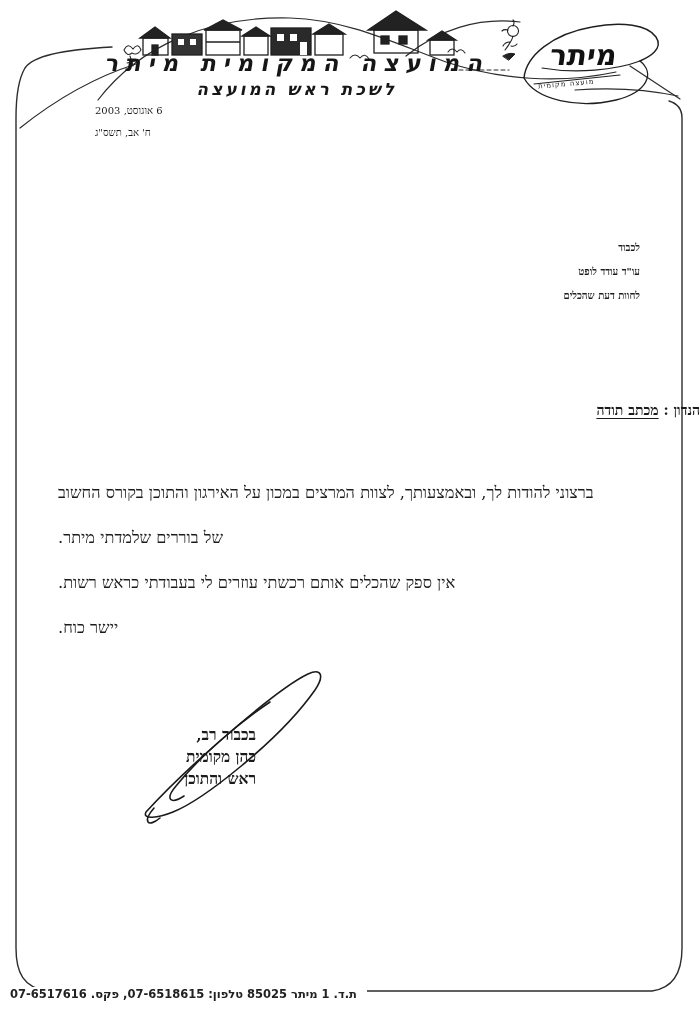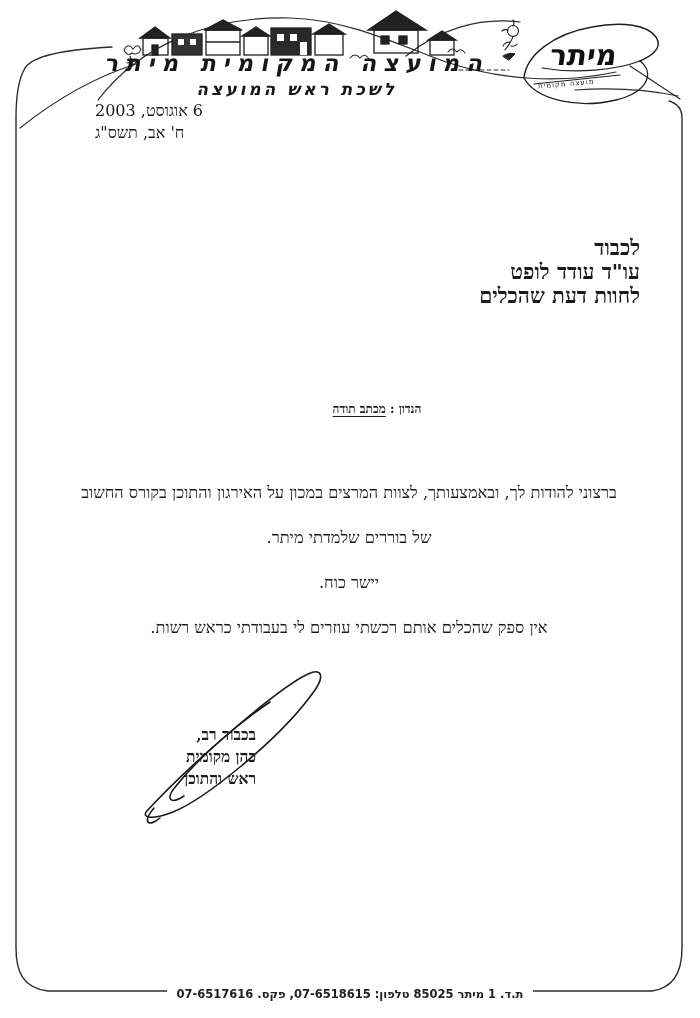--- a/index.html
+++ b/index.html
@@ -23,37 +23,37 @@
   .logo svg{position:absolute;left:0;top:0;}
   .logo-wordmark{
     position:absolute;left:52px;top:20px;font-family:"DejaVu Sans",sans-serif;
     font-weight:bold;font-size:29px;transform:skewX(-8deg);color:#111;direction:rtl;
   }
   .logo-tagline{
     position:absolute;left:40px;top:62px;font-family:"DejaVu Sans",sans-serif;
     font-size:7px;color:#222;transform:rotate(-5deg);direction:rtl;letter-spacing:1px;
   }
   
-  .date-block{position:absolute;left:95px;top:100px;direction:rtl;text-align:left;font-size:16px;line-height:22px;}
+  .date-block{position:absolute;left:95px;top:100px;direction:rtl;text-align:left;font-size:10px;line-height:22px;}
   
   .addressee{position:absolute;right:60px;top:236px;direction:rtl;text-align:right;
-    font-weight:bold;font-size:21px;line-height:24px;}
+    font-weight:bold;font-size:10px;line-height:24px;}
   
-  .subject{position:absolute;left:54px;right:0;top:402px;text-align:center;direction:rtl;
-    font-weight:bold;font-size:12px;}
+  .subject{position:absolute;left:54px;right:0;top:402px;text-align:right;direction:rtl;
+    font-weight:bold;font-size:14px;}
   .subject .underlined{text-decoration:underline;text-underline-offset:3px;}
   
-  .letter-body{position:absolute;left:58px;right:60px;top:483px;direction:rtl;text-align:center;}
+  .letter-body{position:absolute;left:58px;right:60px;top:483px;direction:rtl;text-align:left;}
   .body-line{font-size:16.3px;line-height:20px;margin-bottom:25px;}
   
   .sig-block{position:absolute;left:20px;top:724px;width:236px;direction:rtl;
     font-weight:bold;font-size:15.5px;line-height:22px;}
   .sig-svg{position:absolute;left:118px;top:660px;}
   
-  .footer{position:absolute;left:0;right:0;top:983px;text-align:center;}
+  .footer{position:absolute;left:0;right:0;top:983px;}
   .footer-text{
     display:inline-block;background:#fff;padding:0 10px;direction:rtl;
     font-family:"DejaVu Sans",sans-serif;font-weight:bold;font-size:11.5px;color:#222;
   }
 </style>
 </head>
 <body>
 
 <div class="page">
 
@@ -136,22 +136,22 @@
   </div>
 
   <div class="subject">
     <span>הנדון :</span>
     <span class="underlined">מכתב תודה</span>
   </div>
 
   <div class="letter-body">
     <div class="body-line">ברצוני להודות לך, ובאמצעותך, לצוות המרצים במכון על האירגון והתוכן בקורס החשוב</div>
     <div class="body-line">של בוררים שלמדתי מיתר.</div>
+    <div class="body-line">אין ספק שהכלים אותם רכשתי עוזרים לי בעבודתי כראש רשות.</div>
     <div class="body-line">יישר כוח.</div>
-    <div class="body-line">אין ספק שהכלים אותם רכשתי עוזרים לי בעבודתי כראש רשות.</div>
   </div>
 
   <svg class="sig-svg" width="215" height="170" viewBox="0 0 215 170">
     <g fill="none" stroke="#1a1a1a" stroke-width="1.6" stroke-linecap="round">
       <path d="M 28,152 C 72,104 160,28 190,14 C 203,8 207,15 197,30 C 162,80 85,140 55,152 C 40,158 24,160 28,152 Z"></path>
       <path d="M 152,42 C 122,62 82,96 58,126 C 47,139 52,145 66,136"></path>
       <path d="M 42,158 C 30,168 24,162 36,148"></path>
     </g>
   </svg>
 

